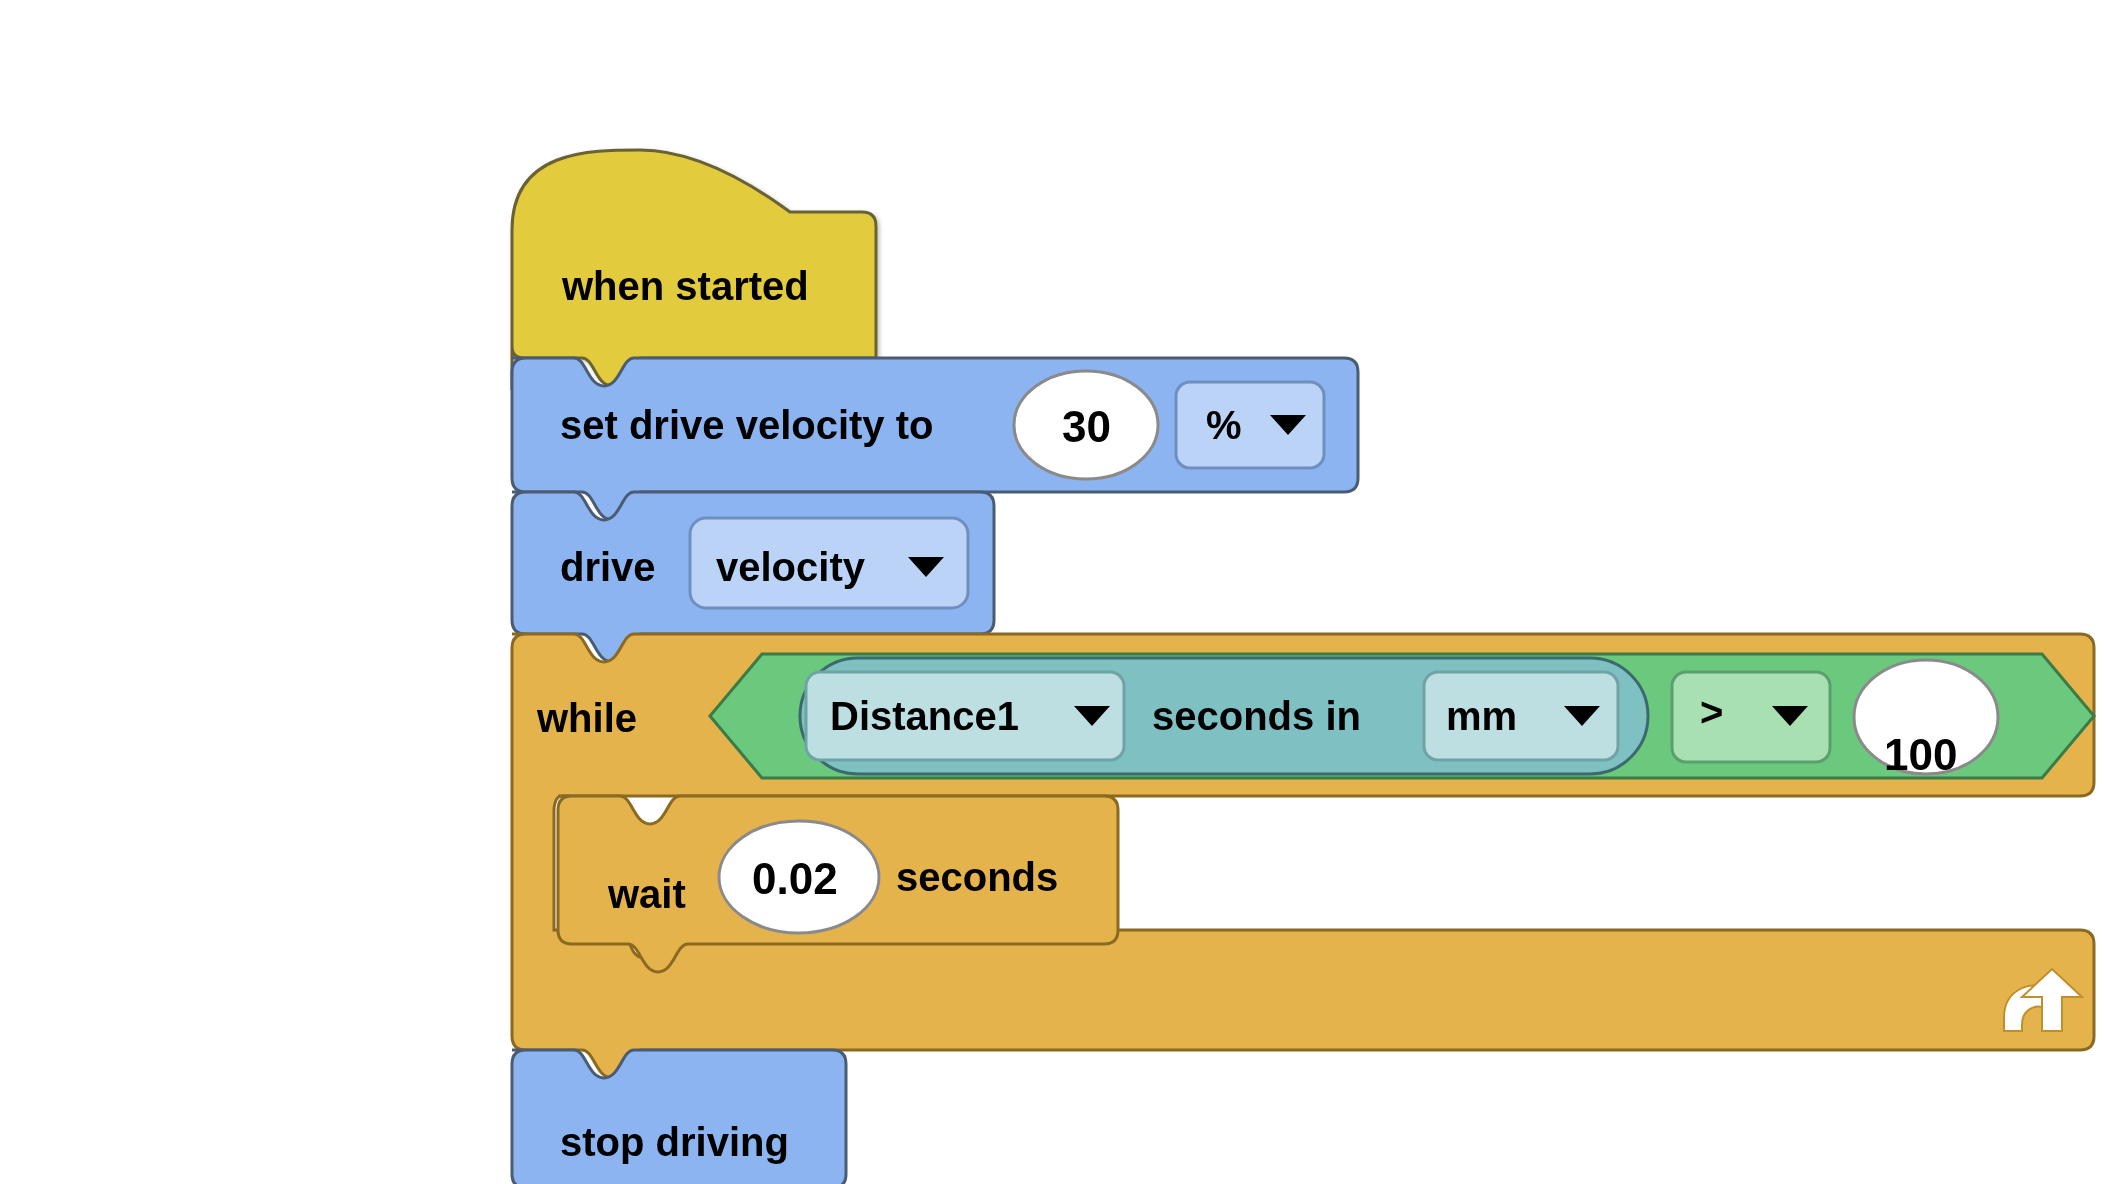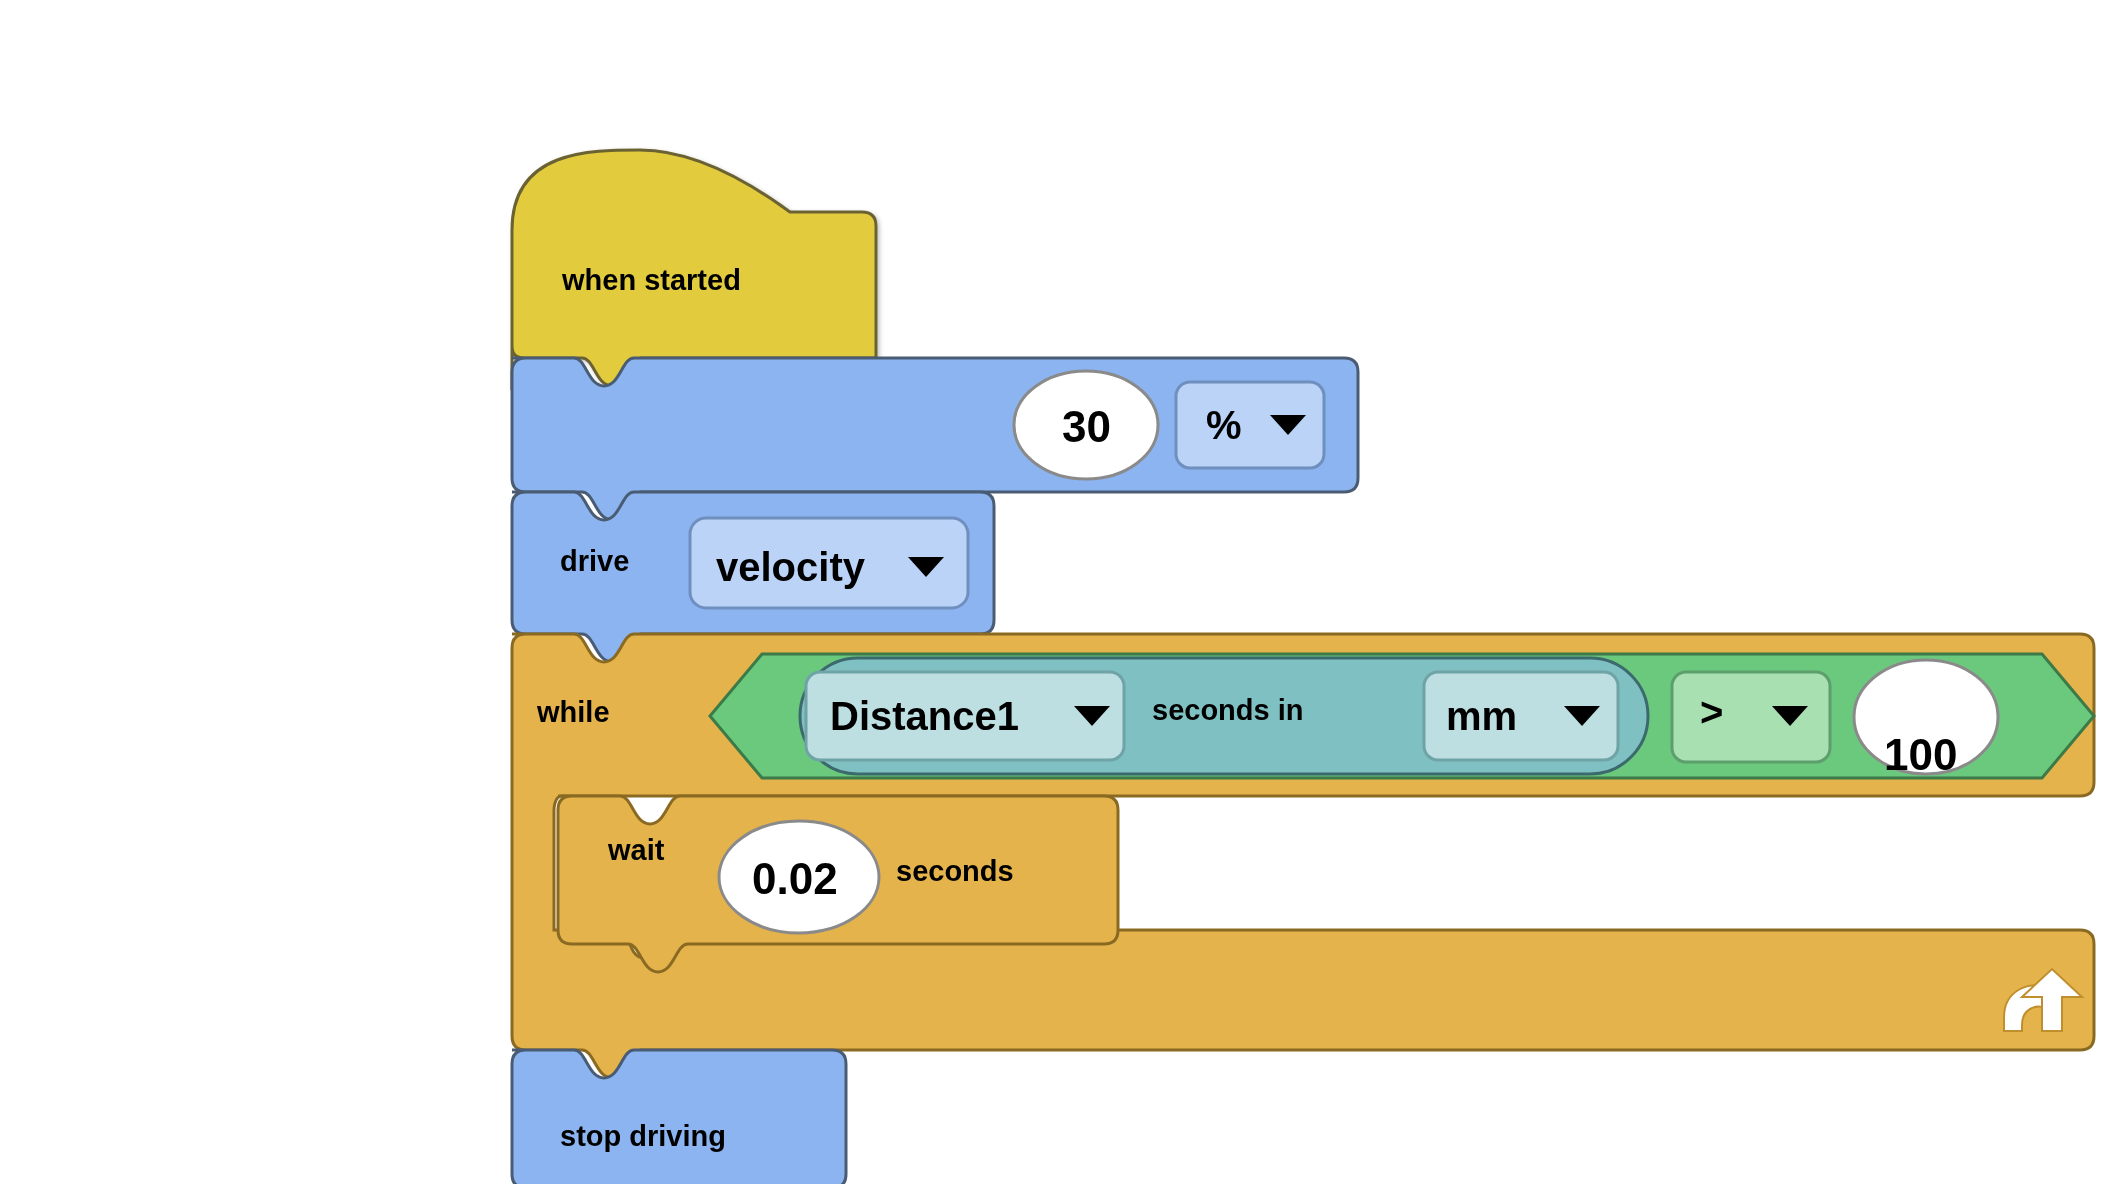--- a/index.html
+++ b/index.html
@@ -31,21 +31,21 @@
   
   .lbl {
     position: absolute;
     font-family: "Liberation Sans", sans-serif;
     font-weight: bold;
     color: #000000;
     white-space: nowrap;
     line-height: 1;
     -webkit-font-smoothing: antialiased;
   }
-  .lbl-block  { font-size: 29px; }
+  .lbl-block  { font-size: 40px; }
   .lbl-field  { font-size: 40px; }
   .lbl-oval   { font-size: 44px; }
 
   
   .chev {
     position: absolute;
     width: 0; height: 0;
     border-left: 18px solid transparent;
     border-right: 18px solid transparent;
     border-top: 20px solid #000000;
@@ -244,20 +244,21 @@
         L 526 1188
         Q 512 1188 512 1174
         L 512 1064
         Q 512 1050 526 1050
         Z" fill="#8BB4F0" stroke="#4A5C73" stroke-width="3"></path>
     </g>
   </svg>
 
   <span class="lbl lbl-block" style="left:562px; top:266px;">when started</span>
 
+  <span class="lbl lbl-block" style="left:560px; top:405px;">set drive velocity to</span>
   <span class="lbl lbl-oval" style="left:1062px; top:405px;">30</span>
   <span class="lbl lbl-field" style="left:1206px; top:405px;">%</span>
   <span class="chev" style="left:1270px; top:415px;"></span>
 
   <span class="lbl lbl-block" style="left:560px; top:547px;">drive</span>
   <span class="lbl lbl-field" style="left:716px; top:547px;">velocity</span>
   <span class="chev" style="left:908px; top:557px;"></span>
 
   <span class="lbl lbl-block" style="left:537px; top:698px;">while</span>
 
@@ -267,19 +268,19 @@
   <span class="lbl lbl-block" style="left:1152px; top:696px;">seconds in</span>
 
   <span class="lbl lbl-field" style="left:1446px; top:696px;">mm</span>
   <span class="chev" style="left:1564px; top:706px;"></span>
 
   <span class="lbl lbl-field" style="left:1700px; top:692px;">&gt;</span>
   <span class="chev" style="left:1772px; top:706px;"></span>
 
   <span class="lbl lbl-oval" style="left:1884px; top:697px;margin-top:36px;">100</span>
 
-  <span class="lbl lbl-block" style="left:608px; top:836px;">wait</span>
+  <span class="lbl lbl-block" style="left:608px; top:874px;">wait</span>
   <span class="lbl lbl-oval" style="left:752px; top:857px;">0.02</span>
   <span class="lbl lbl-block" style="left:896px; top:857px;">seconds</span>
 
   <span class="lbl lbl-block" style="left:560px; top:1098px;margin-top:24px;">stop driving</span>
 
 </div>
 
 </body></html>

